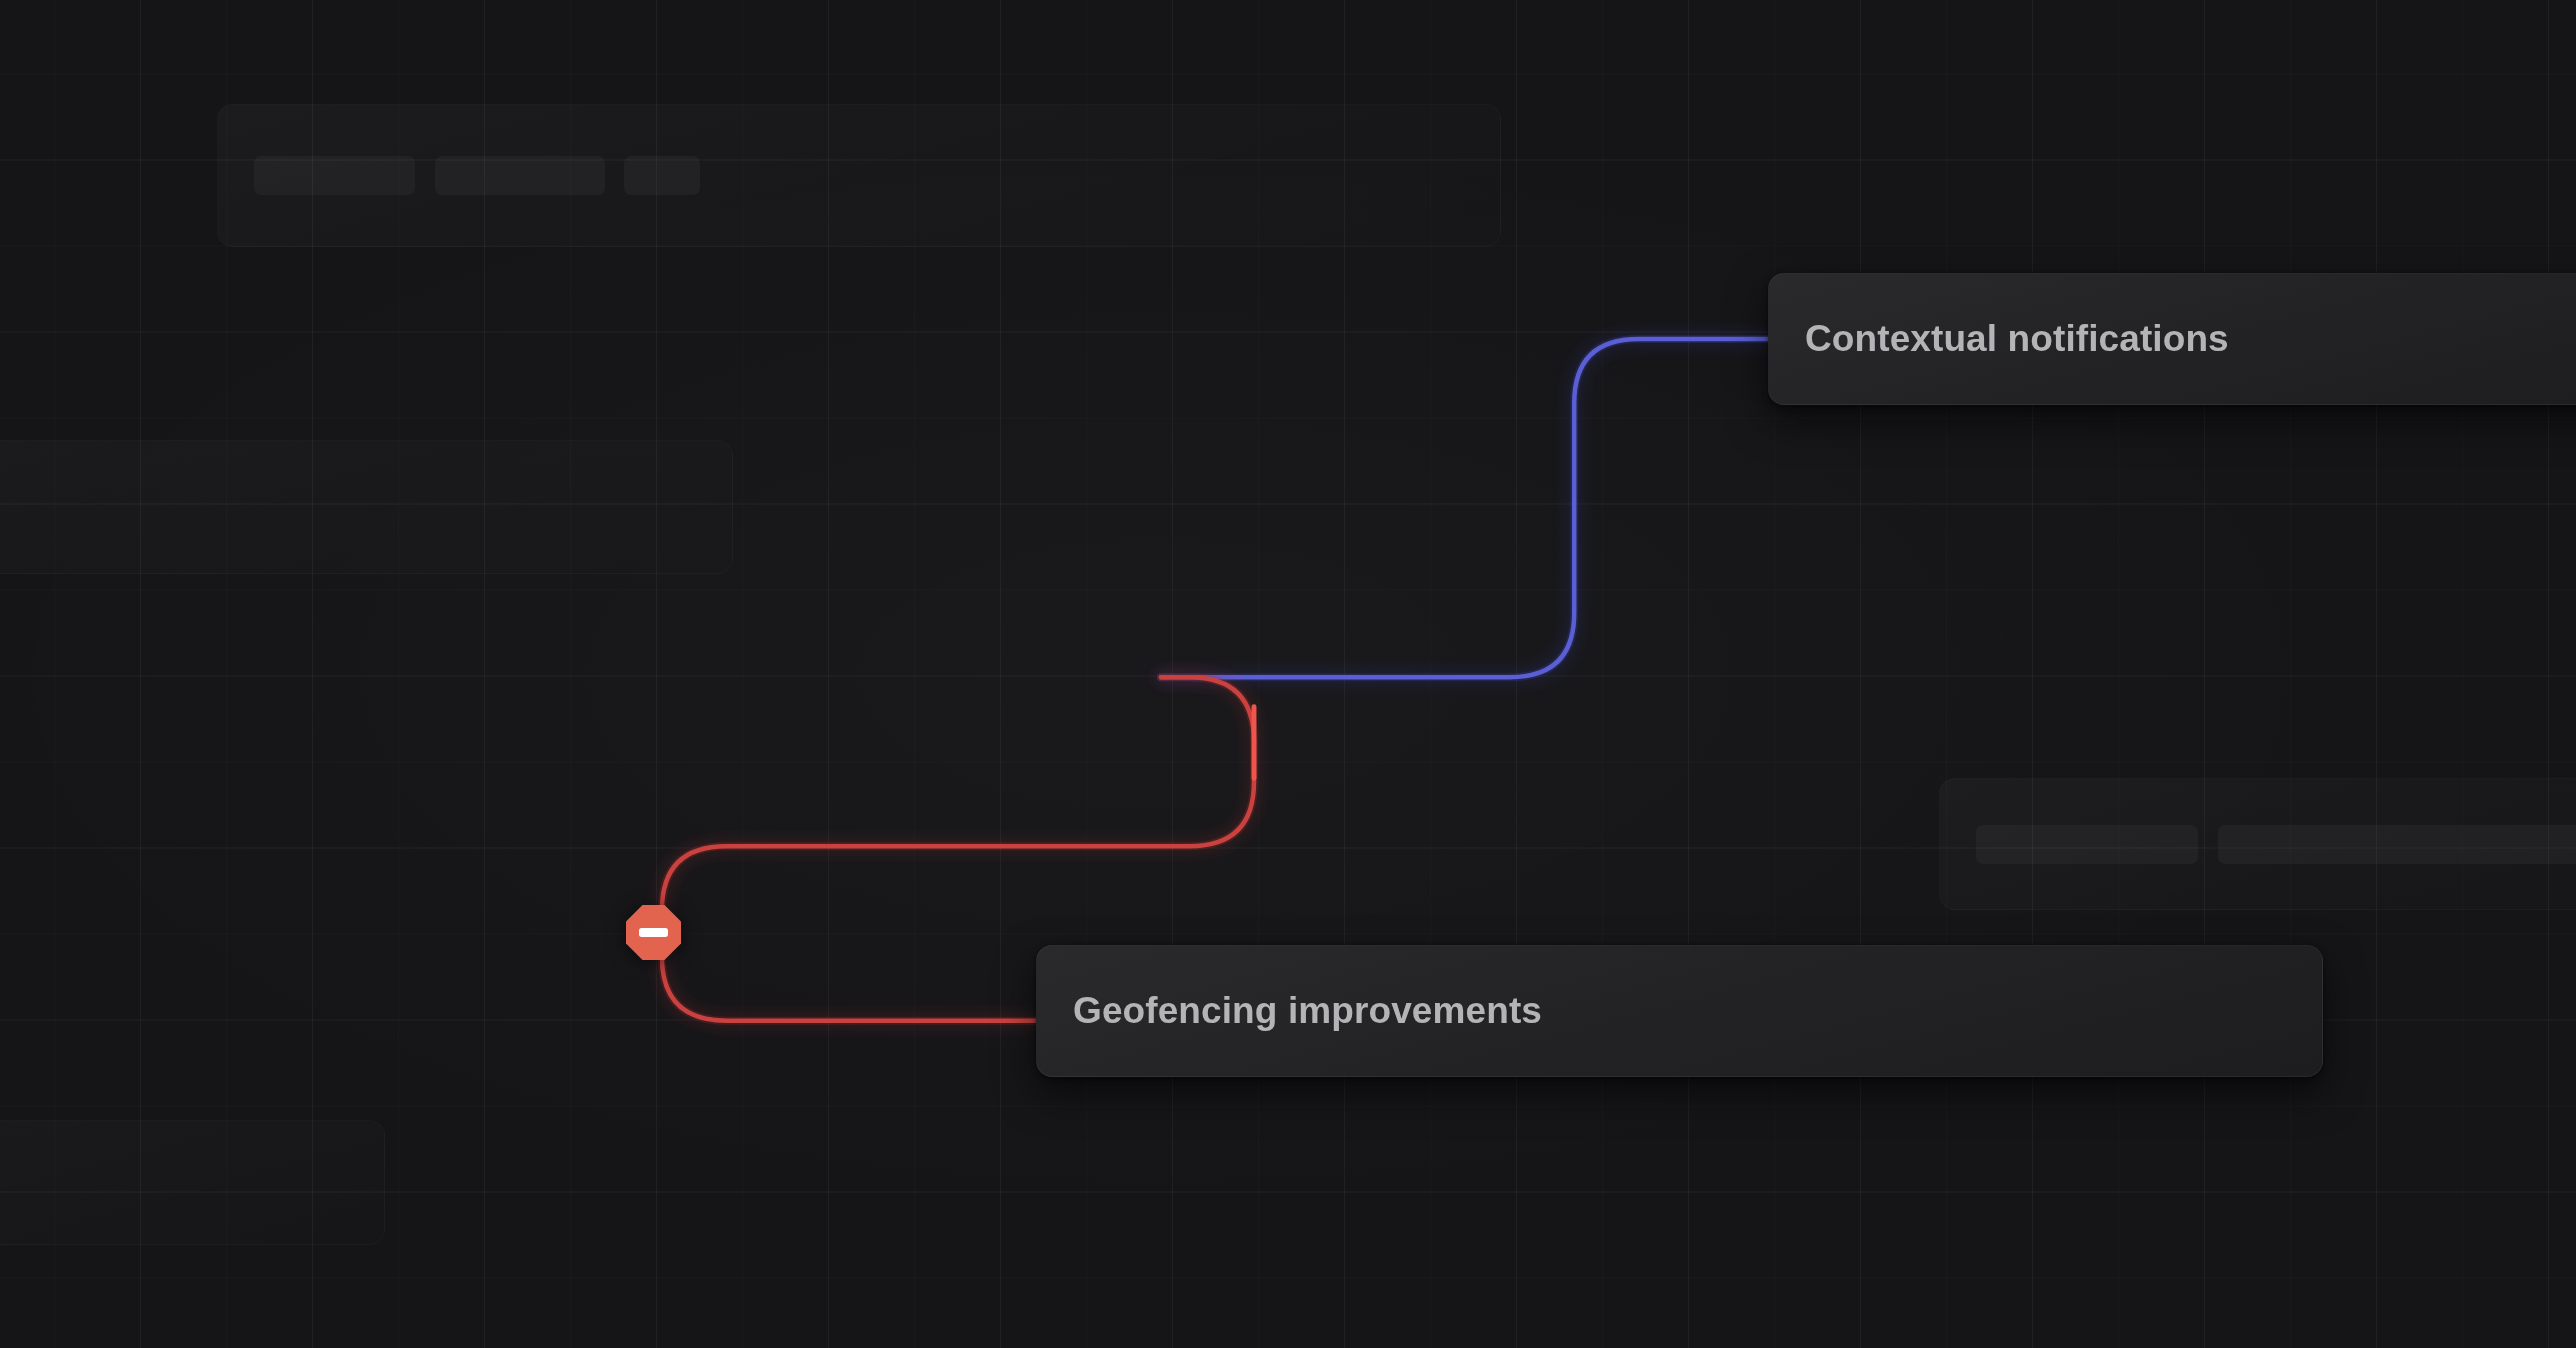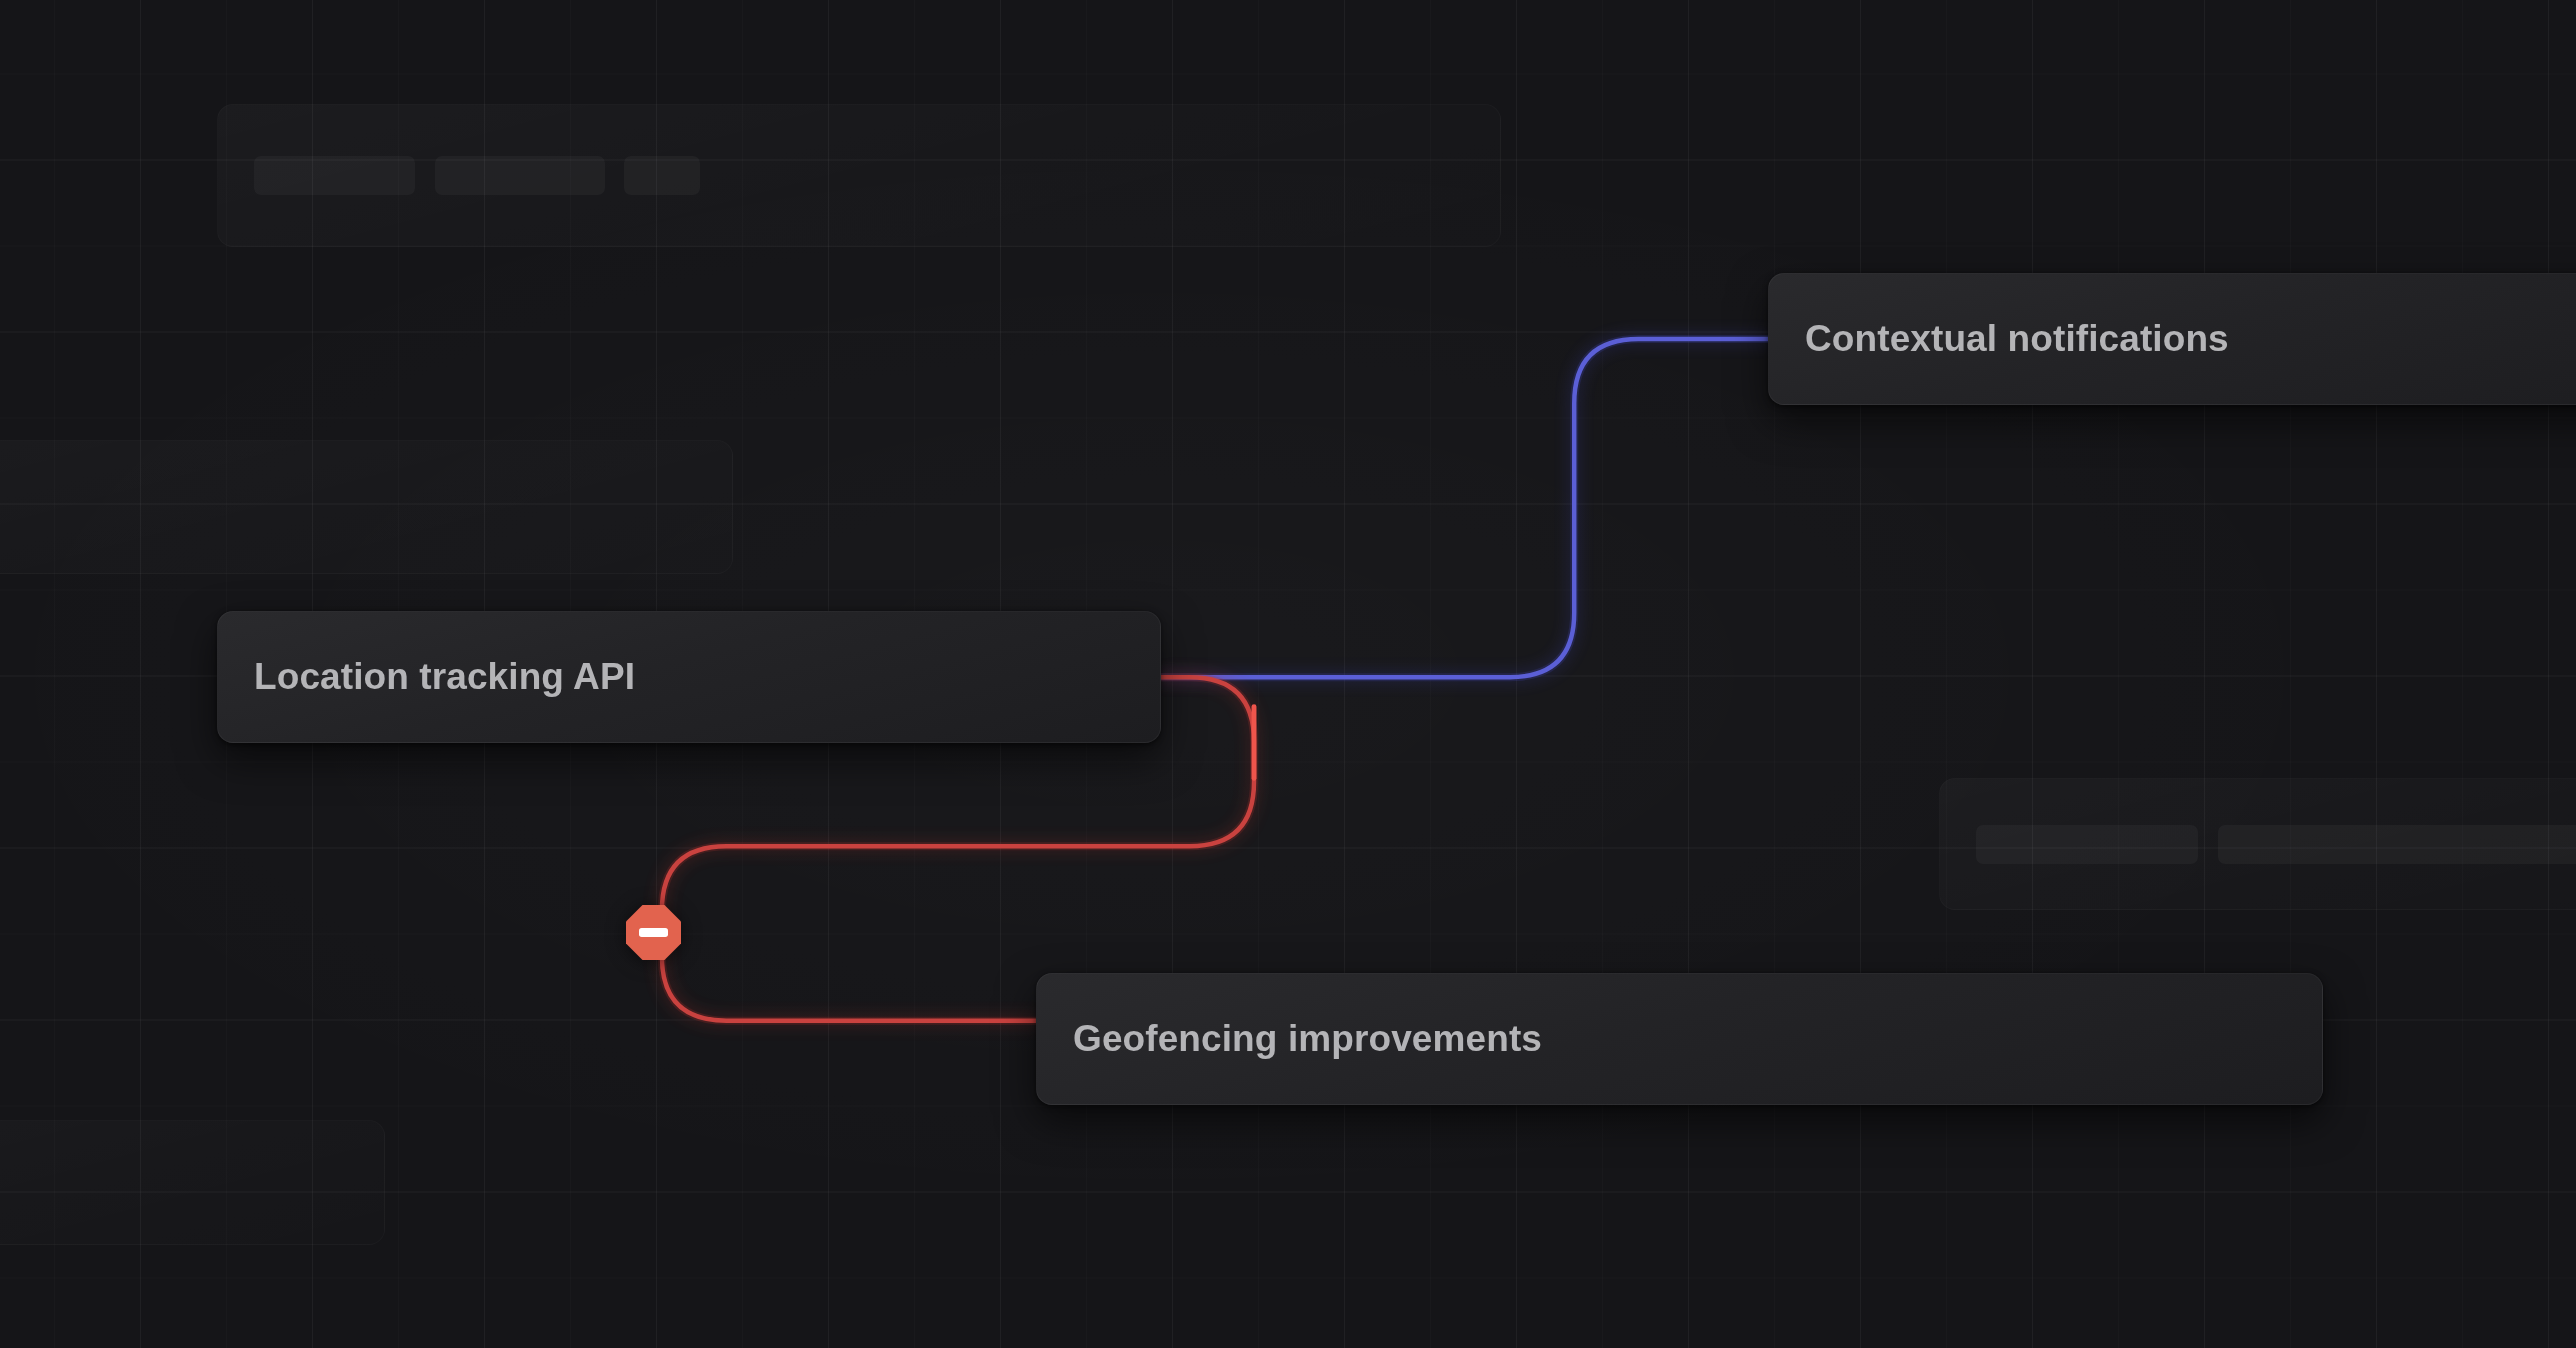--- a/index.html
+++ b/index.html
@@ -63,21 +63,21 @@
   .node-label {
     font-size:37px;
     font-weight:700;
     letter-spacing:0.1px;
     color:#b4b4b7;
     white-space:nowrap;
   }
 
   #node-location       { left:217px;  top:611px;  width:944px; height:132px; }
   #node-contextual     { left:1768px; top:273px;  width:921px; height:132px; }
-  #node-geofencing     { left:1036px; top:945px; width:1287px; height:132px;margin-top:28px; }
+  #node-geofencing     { left:1036px; top:945px; width:1287px; height:132px; }
 
   
   .ghost {
     position:absolute;
     border-radius:16px;
     background:linear-gradient(165deg,
                rgba(255,255,255,0.030) 0%,
                rgba(255,255,255,0.016) 55%,
                rgba(255,255,255,0.008) 100%);
     border:0.9px solid rgba(255,255,255,0.022);
@@ -187,23 +187,20 @@
     <path d="M1390,946 H895" fill="none" stroke="url(#redSpark)" stroke-width="5.5" stroke-linecap="round"></path>
     <path d="M1150,1141 H895" fill="none" stroke="url(#redSpark)" stroke-width="5.5" stroke-linecap="round"></path>
   </svg>
 
   <div id="badge-blocked">
     <div class="octagon">
       <div class="octagon-bar"></div>
     </div>
   </div>
 
-  <div class="node" id="node-location">
-    <span class="node-label">Location tracking API</span>
-  </div>
 
   <div class="node" id="node-contextual">
     <span class="node-label">Contextual notifications</span>
   </div>
 
   <div class="node" id="node-geofencing">
     <span class="node-label">Geofencing improvements</span>
   </div>
 
 </div>

